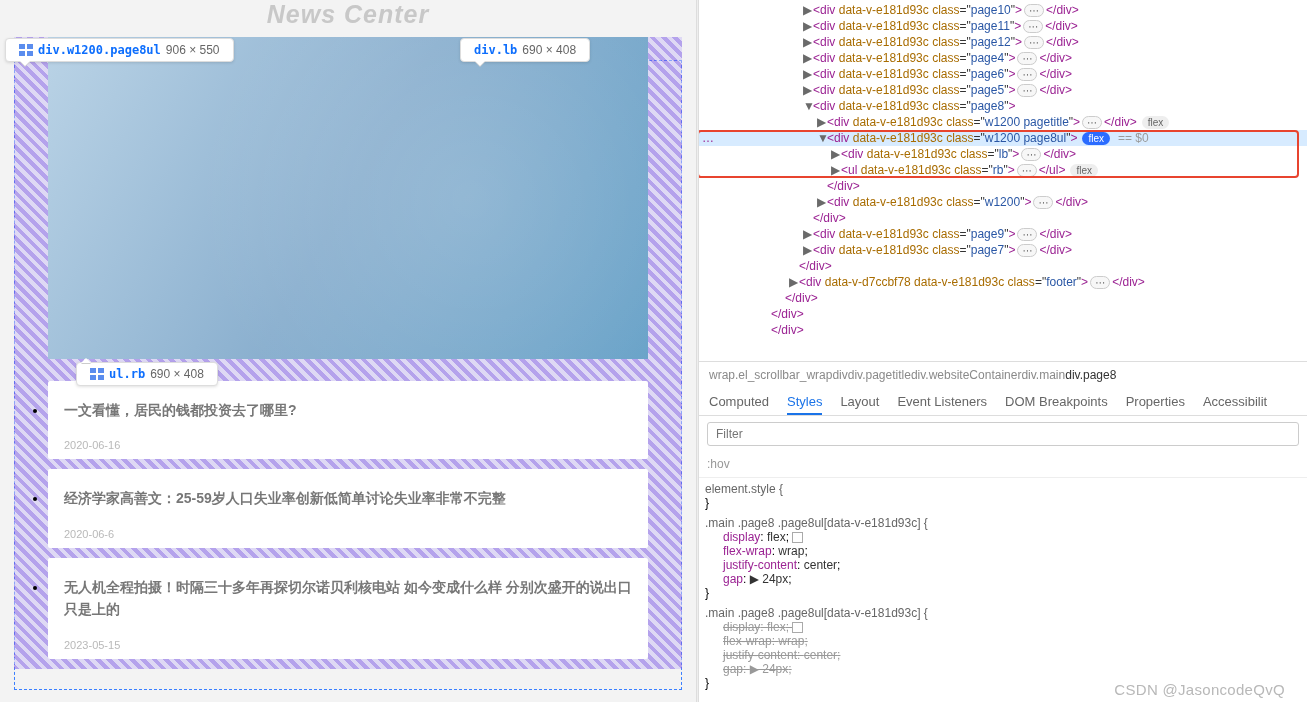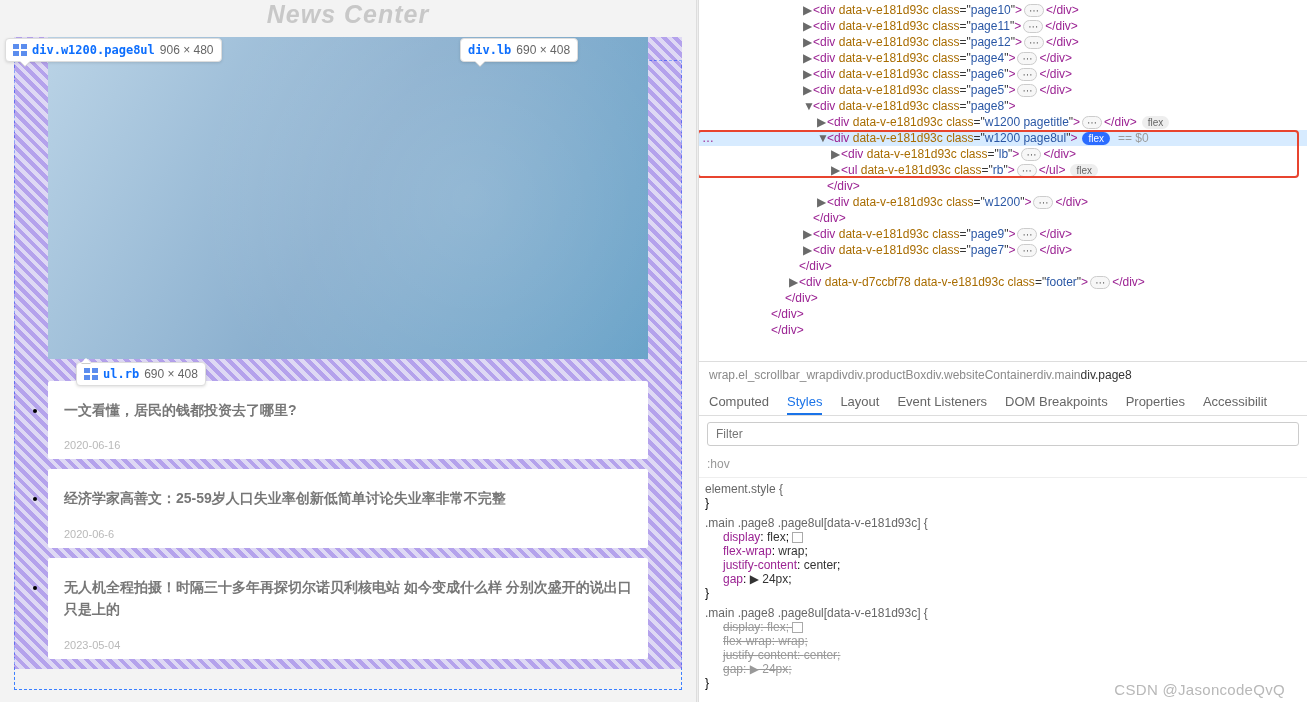--- a/index.html
+++ b/index.html
@@ -10,21 +10,21 @@
 .news-title { text-align: center; font-style: italic; font-weight: bold; color: #c8c8c8; font-size: 25px; letter-spacing: 1px; }
 .page8ul { position: relative; margin: 8px 14px 0 14px; display: flex; flex-wrap: wrap; gap: 20px; justify-content: center; }
 .hatch { background: repeating-linear-gradient(45deg, rgba(129,96,230,.55) 0 4px, rgba(205,195,245,.55) 4px 8px); }
 .lb { width: 600px; height: 322px; background: linear-gradient(120deg,#bad3e6,#8bb0cf,#68a2c8); position: relative; overflow: hidden; }
 .lb::before { content:""; position:absolute; inset:0; background: radial-gradient(circle at 70% 50%, rgba(255,255,255,.15), transparent 60%); }
 .rb { width: 600px; padding-top: 2px; }
 .card { background:#fff; padding: 18px 16px 8px 16px; margin: 0 0 10px 0; border-radius: 2px; }
 .card-title { color:#777; font-size: 14px; font-weight: bold; line-height: 1.6; }
 .card-date { text-align: left; color:#b9b9b9; font-size: 11px; margin-top: 18px; }
 
-.tooltip { position: absolute; background:#fff; border:1px solid #ddd; border-radius:4px; box-shadow:0 1px 3px rgba(0,0,0,.12); padding:4px 7px; display:flex; align-items:center; gap:5px; font-size:12px; color:#888; z-index:5; }
+.tooltip { position: absolute; background:#fff; border:1px solid #ddd; border-radius:4px; box-shadow:0 1px 3px rgba(0,0,0,.12); padding:4px 13px; display:flex; align-items:center; gap:5px; font-size:12px; color:#888; z-index:5; }
 .tooltip .sel { color:#0d6efd; font-weight:bold; font-family: Menlo,Consolas,monospace; }
 .tooltip .sz { color:#666; }
 .tt-ico { width:14px; height:12px; display:inline-block; }
 .tt-ico svg { width:14px; height:12px; }
 .tip1 { top: 38px; left: 5px; }
 .tip2 { top: 38px; left: 460px; }
 .tip3 { top: 362px; left: 76px; }
 .tip-arrow::after { content:""; position:absolute; bottom:-5px; left:14px; width:0;height:0;border-left:5px solid transparent; border-right:5px solid transparent; border-top:5px solid #fff; filter: drop-shadow(0 1px 0 #ccc);}
 .tip-arrow-b::after { left: 4px; top:-5px; bottom:auto; border-top:none; border-bottom:5px solid #fff; }
 
@@ -79,21 +79,21 @@
   <div class="news-title">News Center</div>
 
   <div class="tooltip tip1 tip-arrow">
     <span class="tt-ico"><svg viewBox="0 0 14 12">
           <rect x="0" y="0" width="6" height="5" fill="#5b8dee"></rect>
           <rect x="8" y="0" width="6" height="5" fill="#5b8dee"></rect>
           <rect x="0" y="7" width="6" height="5" fill="#5b8dee"></rect>
           <rect x="8" y="7" width="6" height="5" fill="#5b8dee"></rect>
         </svg></span>
     <span class="sel">div.w1200.page8ul</span>
-    <span class="sz">906 × 480</span>
+    <span class="sz">906 × 550</span>
   </div>
   <div class="tooltip tip2 tip-arrow">
     <span class="sel">div.lb</span>
     <span class="sz">690 × 408</span>
   </div>
   <div class="tooltip tip3 tip-arrow-b tip-arrow">
     <span class="tt-ico"><svg viewBox="0 0 14 12">
           <rect x="0" y="0" width="6" height="5" fill="#5b8dee"></rect>
           <rect x="8" y="0" width="6" height="5" fill="#5b8dee"></rect>
           <rect x="0" y="7" width="6" height="5" fill="#5b8dee"></rect>
@@ -111,21 +111,21 @@
       <li class="card">
         <div class="card-title">一文看懂，居民的钱都投资去了哪里?</div>
         <div class="card-date">2020-06-16</div>
       </li>
       <li class="card">
         <div class="card-title">经济学家高善文：25-59岁人口失业率创新低简单讨论失业率非常不完整</div>
         <div class="card-date">2020-06-6</div>
       </li>
       <li class="card">
         <div class="card-title">无人机全程拍摄！时隔三十多年再探切尔诺贝利核电站 如今变成什么样 分别次盛开的说出口只是上的</div>
-        <div class="card-date">2023-05-04</div>
+        <div class="card-date">2023-05-15</div>
       </li>
     </ul>
   </div>
 </div>
 
 <div class="split"></div>
 
 <div class="dt">
   <div class="dom" id="dom">
       <div class="row ind1"><span class="arr">▶</span><span class="br">&lt;</span><span class="tag">div</span> <span class="attr">data-v-e181d93c</span> <span class="attr">class</span>="<span class="val">page10</span>"<span class="br">&gt;</span><span class="ellips">⋯</span><span class="br">&lt;/div&gt;</span></div>
@@ -150,21 +150,21 @@
       <div class="row ind0"><span class="arr"></span><span class="br">&lt;/div&gt;</span></div>
       <div class="row ind0"><span class="arr">▶</span><span class="br">&lt;</span><span class="tag">div</span> <span class="attr">data-v-d7ccbf78</span> <span class="attr">data-v-e181d93c</span> <span class="attr">class</span>="<span class="val">footer</span>"<span class="br">&gt;</span><span class="ellips">⋯</span><span class="br">&lt;/div&gt;</span></div>
       <div class="row indm"><span class="arr"></span><span class="br">&lt;/div&gt;</span></div>
       <div class="row indmm"><span class="arr"></span><span class="br">&lt;/div&gt;</span></div>
       <div class="row indmm"><span class="arr"></span><span class="br">&lt;/div&gt;</span></div>
     </div>
 
   <div class="crumbs">
     <span>wrap.el_scrollbar_wrap</span>
     <span>div</span>
-    <span>div.productBox</span>
+    <span>div.pagetitle</span>
     <span>div.websiteContainer</span>
     <span>div.main</span>
     <span class="cur">div.page8</span>
   </div>
 
   <div class="tabs">
     <span>Computed</span>
     <span class="act">Styles</span>
     <span>Layout</span>
     <span>Event Listeners</span>

